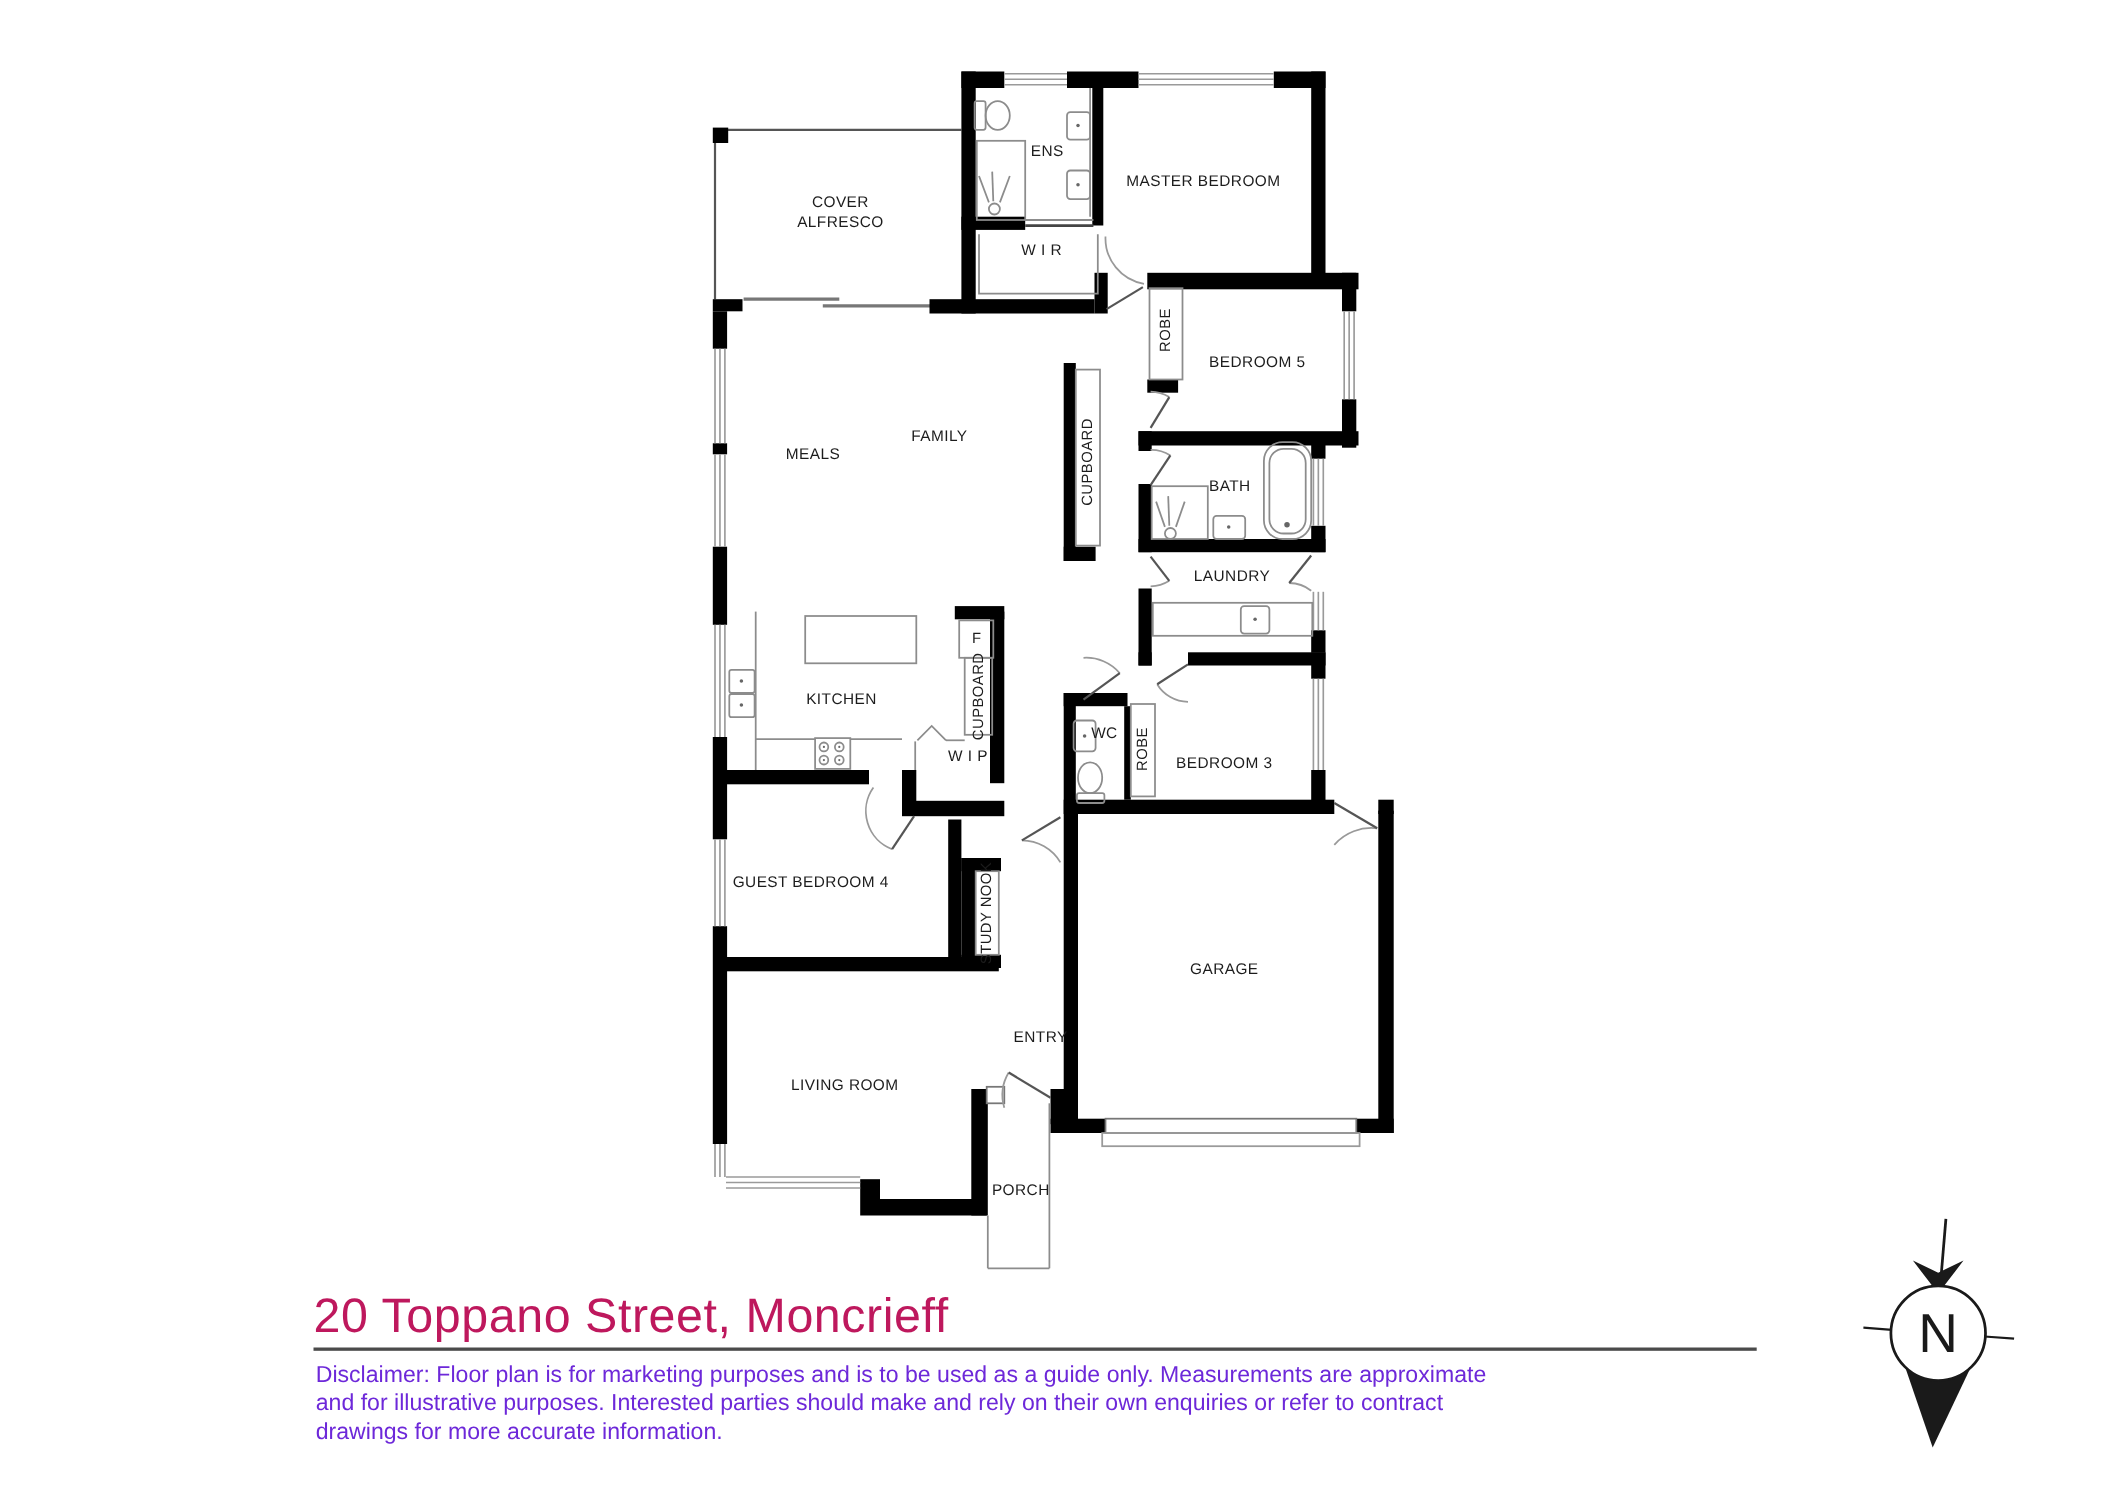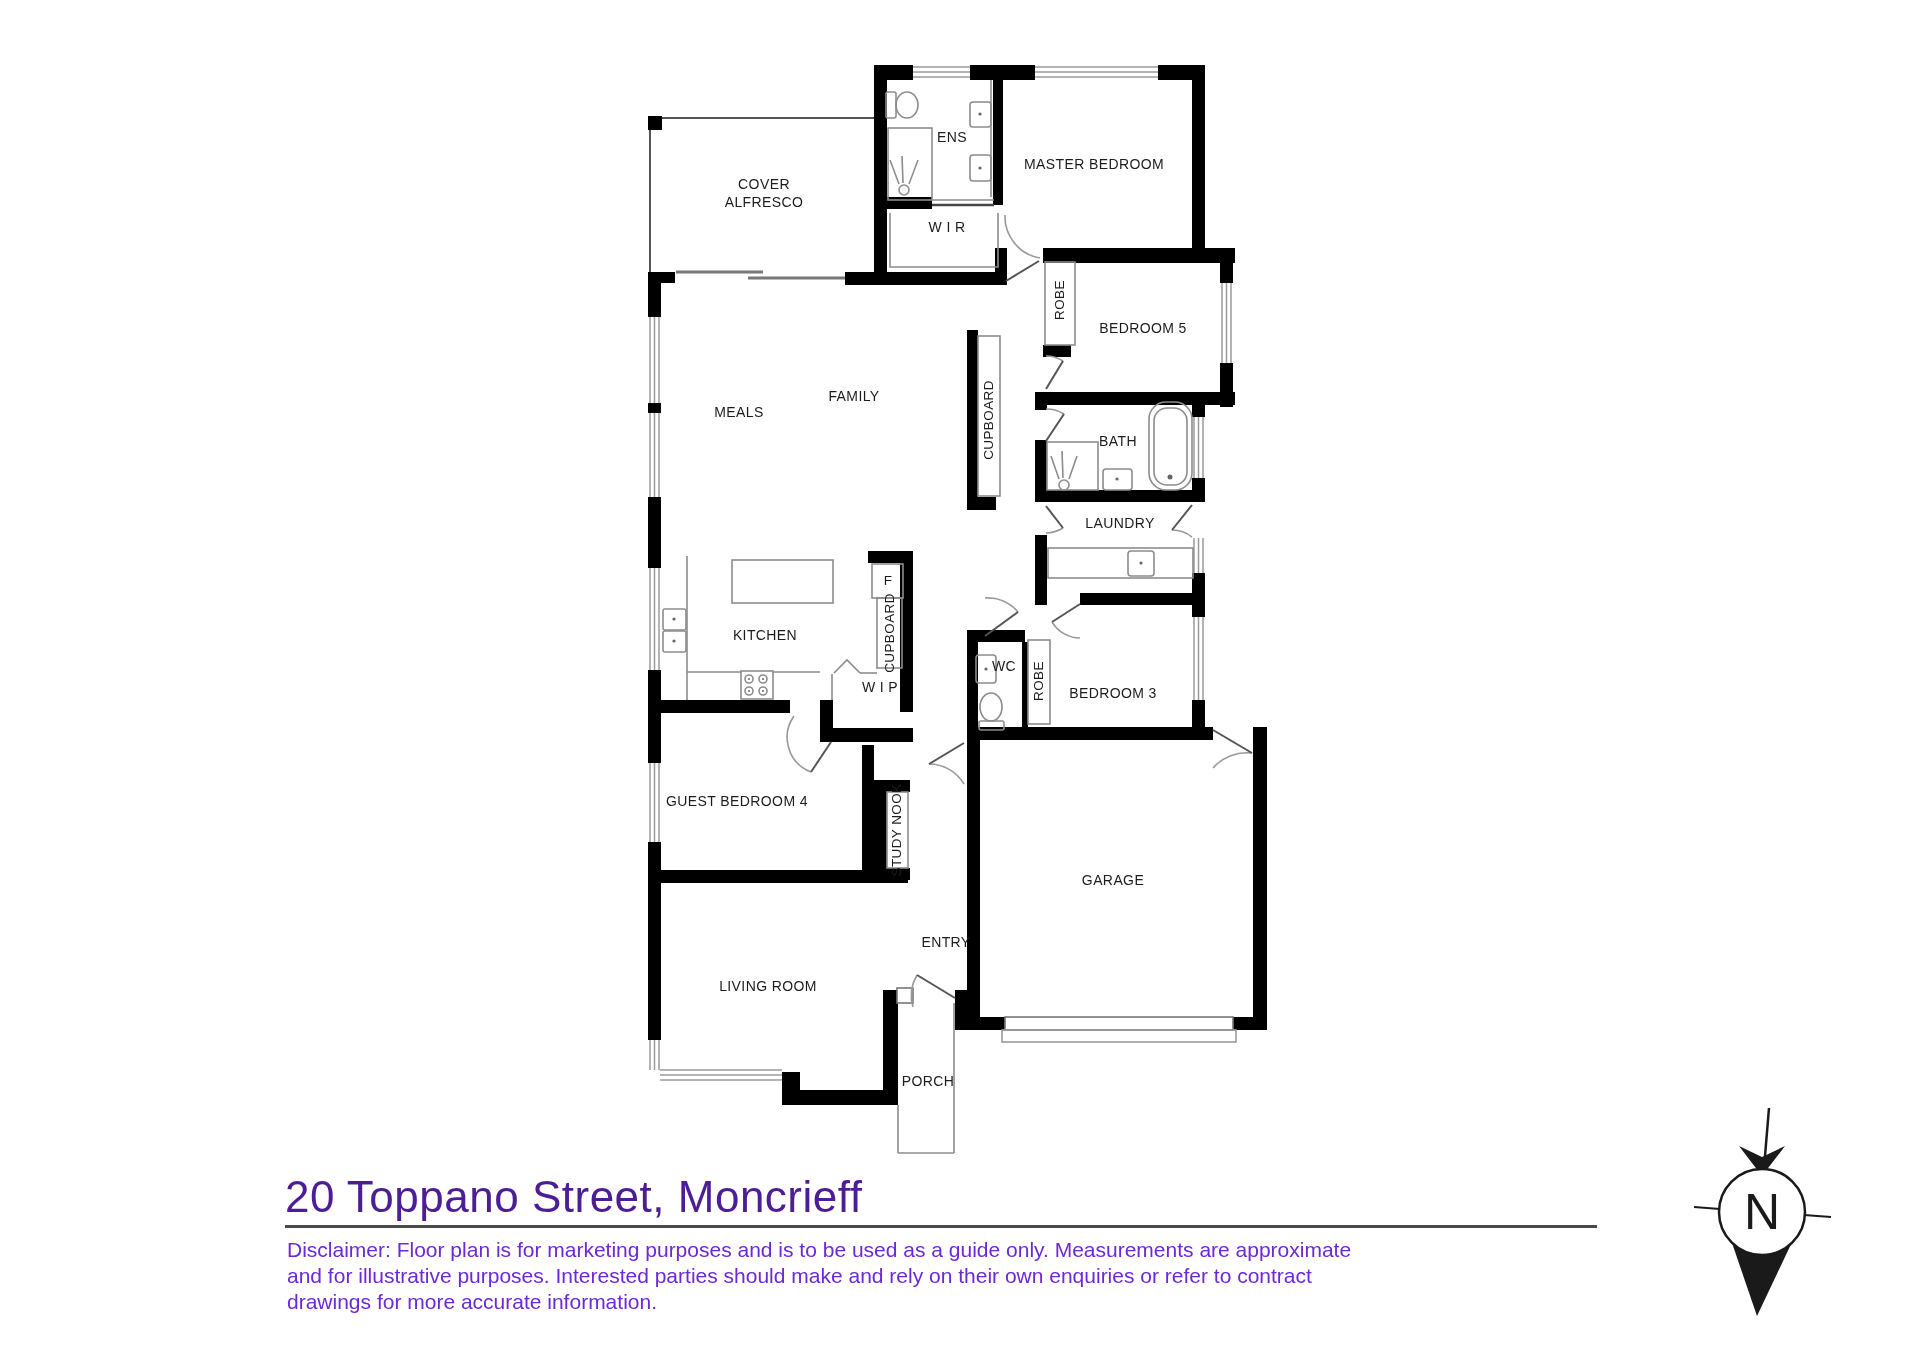--- a/index.html
+++ b/index.html
@@ -3,21 +3,21 @@
 <meta charset="utf-8">
 <style>
   html,body{margin:0;padding:0;background:#ffffff;}
   .canvas{position:relative;width:1920px;height:1357px;background:#ffffff;overflow:hidden;
           font-family:"Liberation Sans", sans-serif;}
   svg.plan{position:absolute;left:0;top:0;}
   .lbl{position:absolute;transform:translate(-50%,-50%);font-size:14px;color:#1c1c1c;
        letter-spacing:0.4px;white-space:pre-line;text-align:center;line-height:1.25;}
   .lbl.v{transform:translate(-50%,-50%) rotate(-90deg);white-space:nowrap;}
   .lbl.small{font-size:13.5px;}
-  .page-title{position:absolute;left:285px;top:1172px;font-size:44px;color:#4c1d95;letter-spacing:0.5px;}
+  .page-title{position:absolute;left:285px;top:1172px;font-size:44px;color:#be185d;letter-spacing:0.5px;}
   .title-rule{position:absolute;left:285px;top:1225px;width:1312px;height:3px;background:#4a4a4a;}
   .disclaimer{position:absolute;left:287px;top:1237px;font-size:21px;color:#6d28d9;line-height:26px;}
   .disclaimer span{display:block;}
 </style>
 </head>
 <body>
 
 <div class="canvas">
 
   <svg class="plan" width="1920" height="1357" viewBox="0 0 1920 1357">

